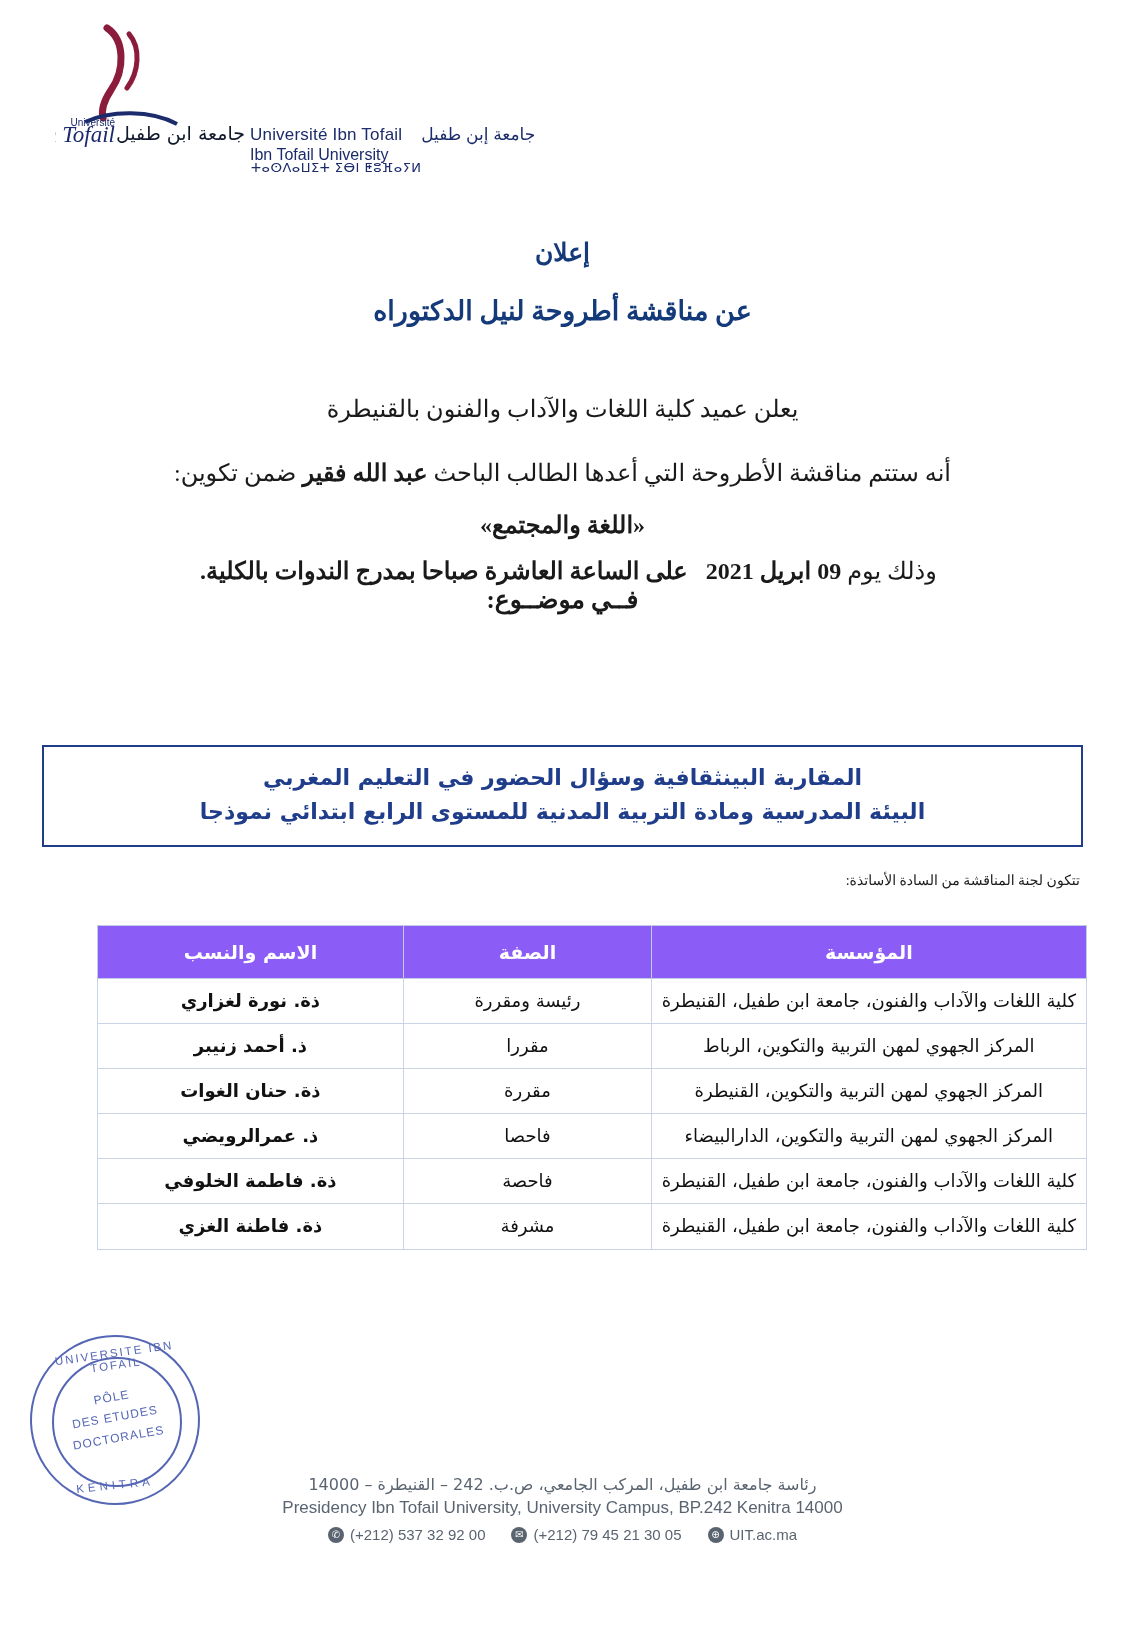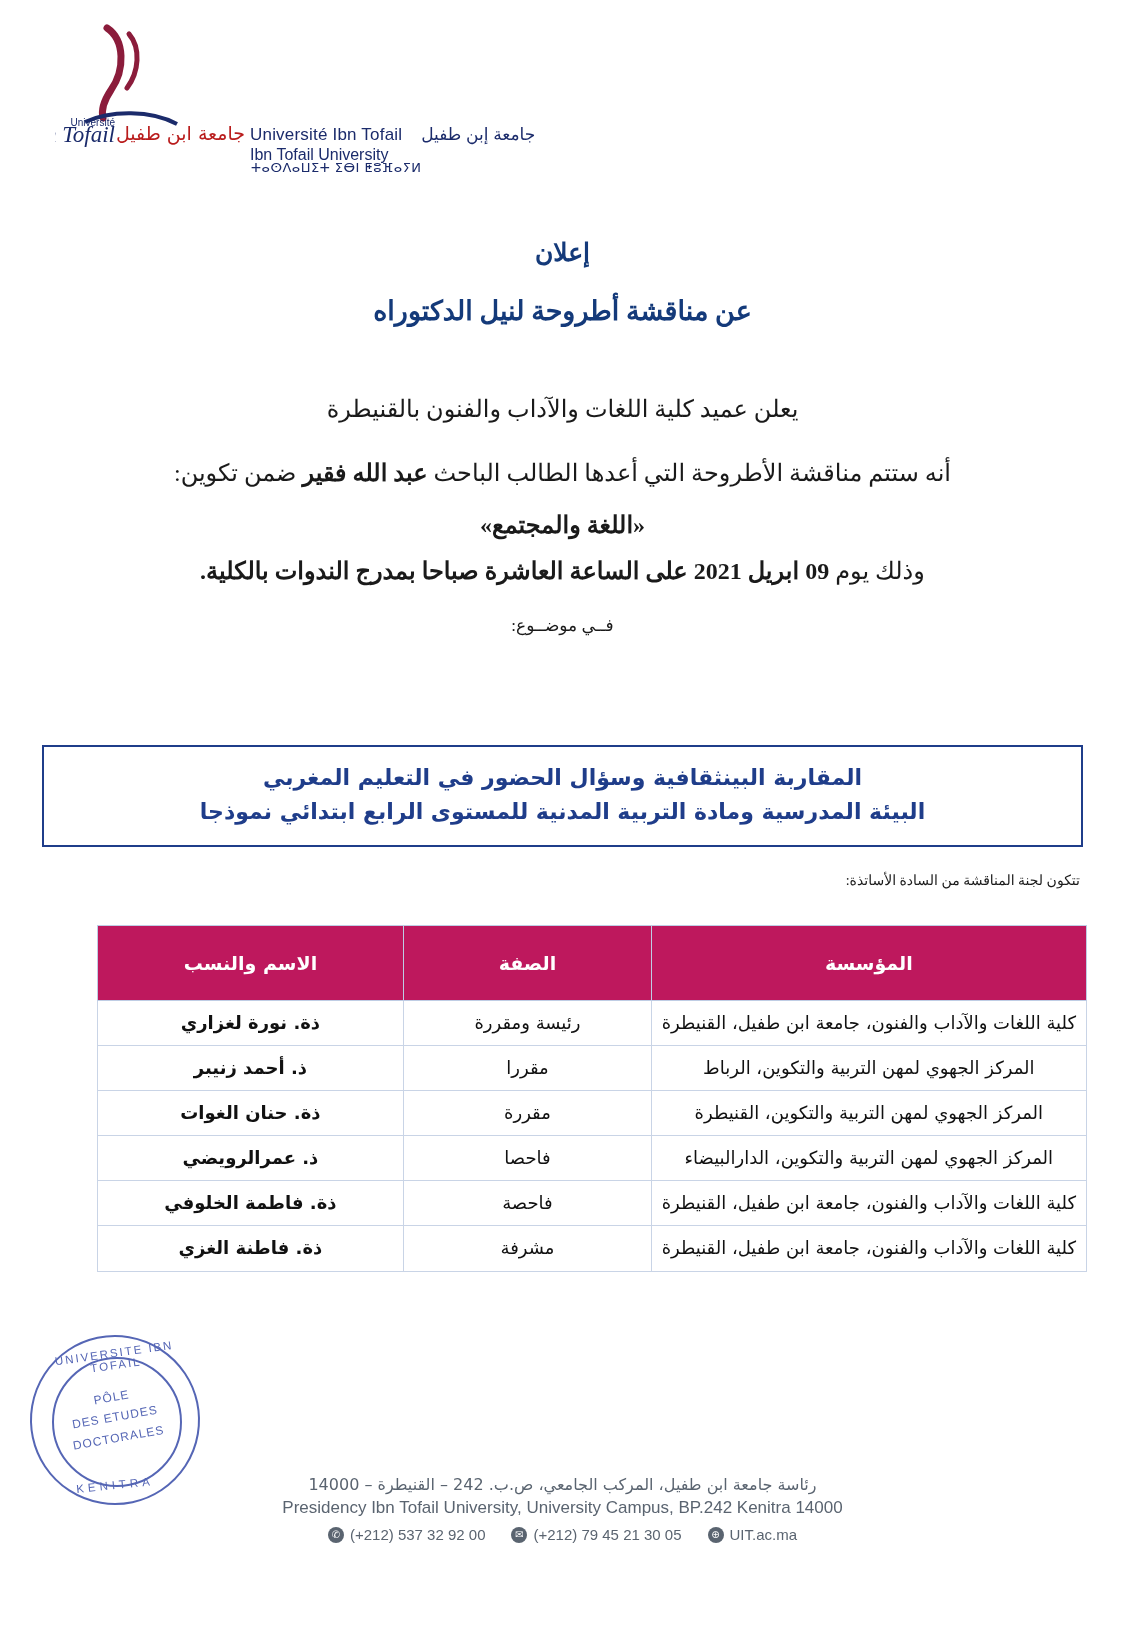--- a/index.html
+++ b/index.html
@@ -57,21 +57,21 @@
     white-space: nowrap;
   }
   .uit-ar {
     position: absolute;
     left: 0px;
     top: 108px;
     width: 200px;
     text-align: right;
     direction: rtl;
     font-size: 19px;
-    color: #b91c1c;
+    color: #0f172a;
     font-family: "DejaVu Sans", sans-serif;
   }
   .uit-tifinagh {
     position: absolute;
     left: 206px;
     top: 146px;
     font-size: 13px;
     color: #1b2b6b;
     font-family: "DejaVu Sans", sans-serif;
     letter-spacing: .5px;
@@ -137,25 +137,24 @@
   .para-gap { margin-top: 16px; }
   .quoted {
     font-size: 24px;
     font-weight: bold;
     margin-top: 14px;
   }
   .date-line {
     font-size: 24px;
     margin-top: 18px;
   }
-  .date-line b { font-weight: bold; }
+  .date-line b { font-weight: bold; margin-left: 12px; }
   .subject-label {
-    font-size: 17px;
-    font-weight: normal;
-    margin-top: 30px;
+    font-size: 25px;
+    font-weight: bold;
     letter-spacing: 1px;
   }
 
   
   .title-box {
     position: absolute;
     top: 745px;
     left: 42px;
     right: 42px;
     border: 2px solid #1f3d8a;
@@ -189,25 +188,25 @@
     position: absolute;
     top: 925px;
     left: 38px;
     right: 38px;
     border-collapse: collapse;
     direction: rtl;
     table-layout: fixed;
     box-sizing: border-box;
   }
   .jury-table th {
-    background: #be185d;
+    background: #8b5cf6;
     color: #ffffff;
     font-size: 19px;
     font-weight: bold;
-    padding: 26px 8px;
+    padding: 15px 8px;
     border: 1px solid #bfcde4;
     text-align: center;
     font-family: "DejaVu Sans", "Liberation Sans", sans-serif;
   }
   .jury-table td {
     border: 1px solid #c9d4e6;
     padding: 9px 10px;
     font-size: 18px;
     color: #111;
     text-align: center;

